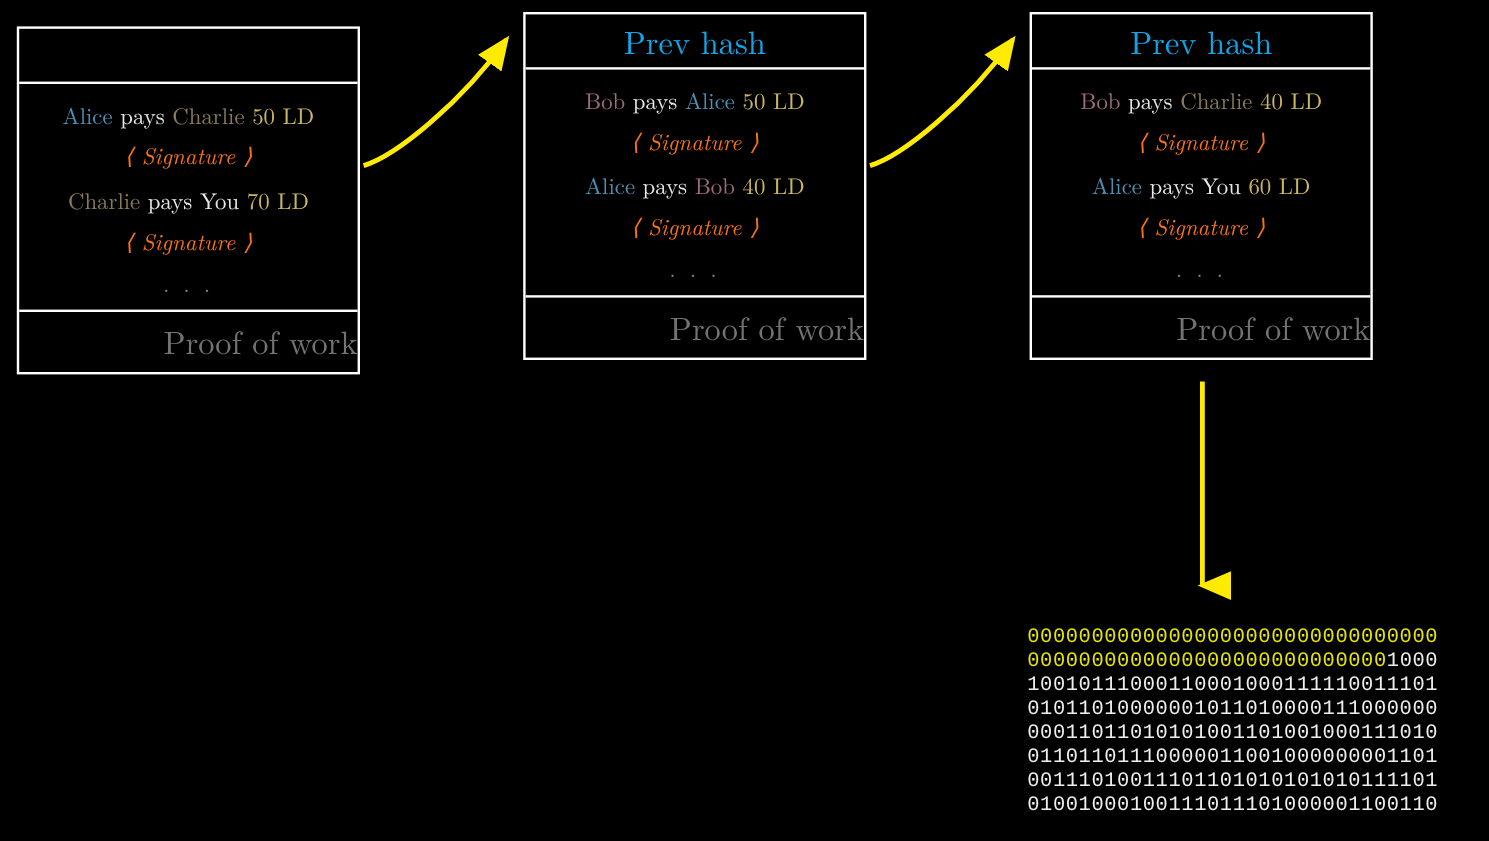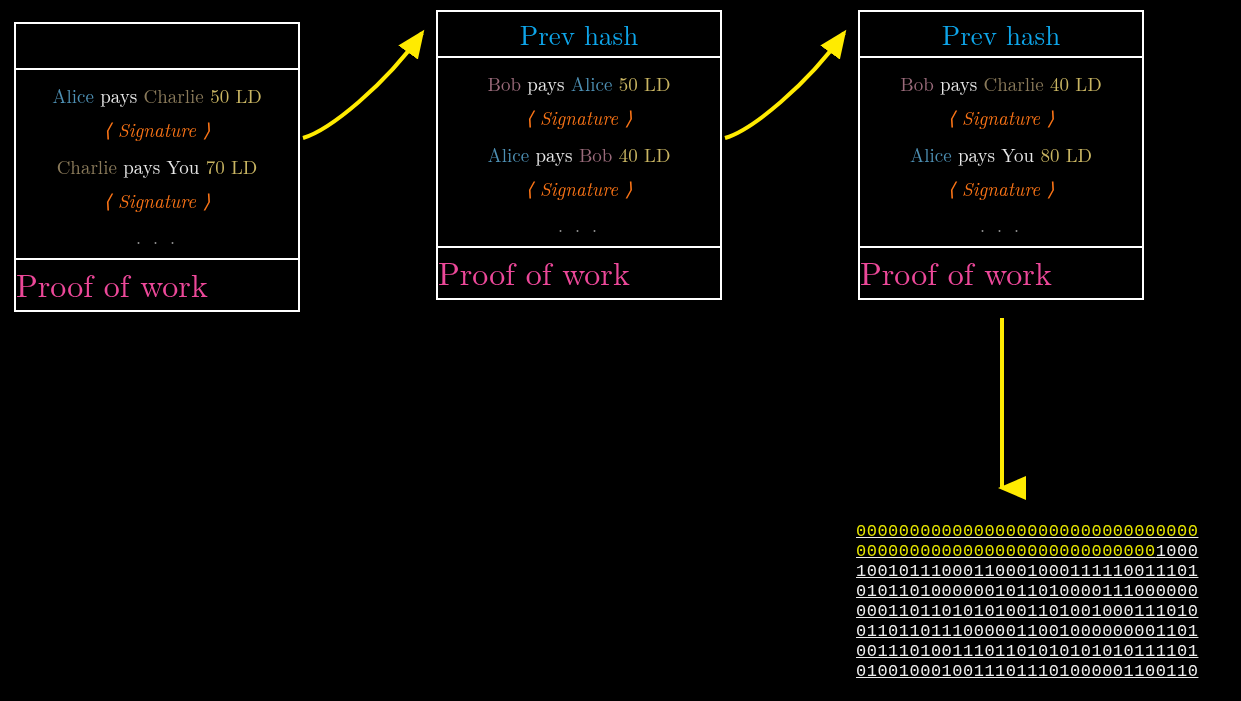--- a/index.html
+++ b/index.html
@@ -29,42 +29,41 @@
     text-align: center;
     font-size: 19px;
     color: #888;
     border-bottom: 2px solid #fff;
     line-height: 1.45;
   }
   .block-body .tx { margin-bottom: 6px; }
   .block-body .sig { color: #f97316; margin-bottom: 10px; font-style: italic; }
   .block-body .dots { color: #888; letter-spacing: 3px; font-size:18px; }
   .block-footer {
-    text-align: left;
-    font-size: 32px;
-    color: #ec4899;
+    text-align: right;
+    font-size: 27px;
+    color: #737373;
     height: 50px;
     line-height: 48px;
   }
   .name-alice   { color: #4d8fb3; }
   .name-bob     { color: #9b6b7b; margin-top: 41px; }
   .name-charlie { color: #8a7a5a; }
   .name-you     { color: #e8e8e8; }
   .pays         { color: #e8e8e8; }
   .amount       { color: #c9b562; }
 
   .hash-output {
     position: absolute;
     font-family: "Courier New", monospace;
     font-size: 17px;
     line-height: 20px;
     letter-spacing: 0.5px;
     color: #eee;
     white-space: pre;
-    text-decoration: underline;
   }
   .hash-zeros { color: #e6e600; }
 
   svg.arrow { position: absolute; overflow: visible; }
 </style>
 </head>
 <body>
 
 <div class="block" style="left:14px; top:22px; width:286px;">
   <div class="block-header"></div>
@@ -117,21 +116,21 @@
       <span class="name-bob">Bob</span>
       <span class="pays">pays</span>
       <span class="name-charlie">Charlie</span>
       <span class="amount">40 LD</span>
     </div>
     <div class="sig">⟨ Signature ⟩</div>
     <div class="tx">
       <span class="name-alice">Alice</span>
       <span class="pays">pays</span>
       <span class="name-you">You</span>
-      <span class="amount">80 LD</span>
+      <span class="amount">60 LD</span>
     </div>
     <div class="sig">⟨ Signature ⟩</div>
     <div class="dots">. . .</div>
   </div>
   <div class="block-footer">Proof of work</div>
 </div>
 
 <svg class="arrow" style="left:300px; top:10px; width:140px; height:140px;">
   <defs>
     <marker id="ah1" markerWidth="10" markerHeight="10" refX="6" refY="3" orient="auto">

